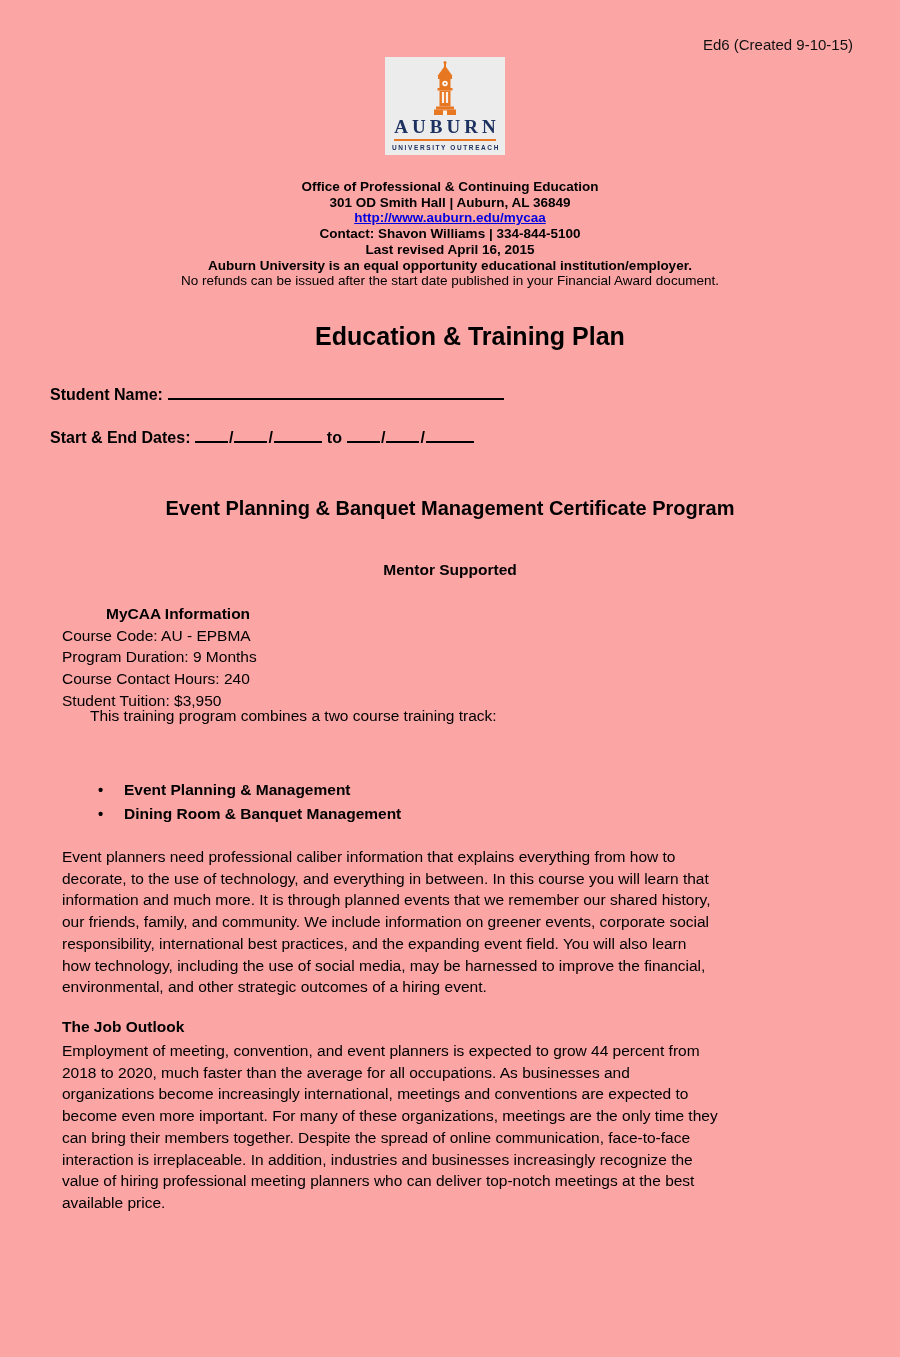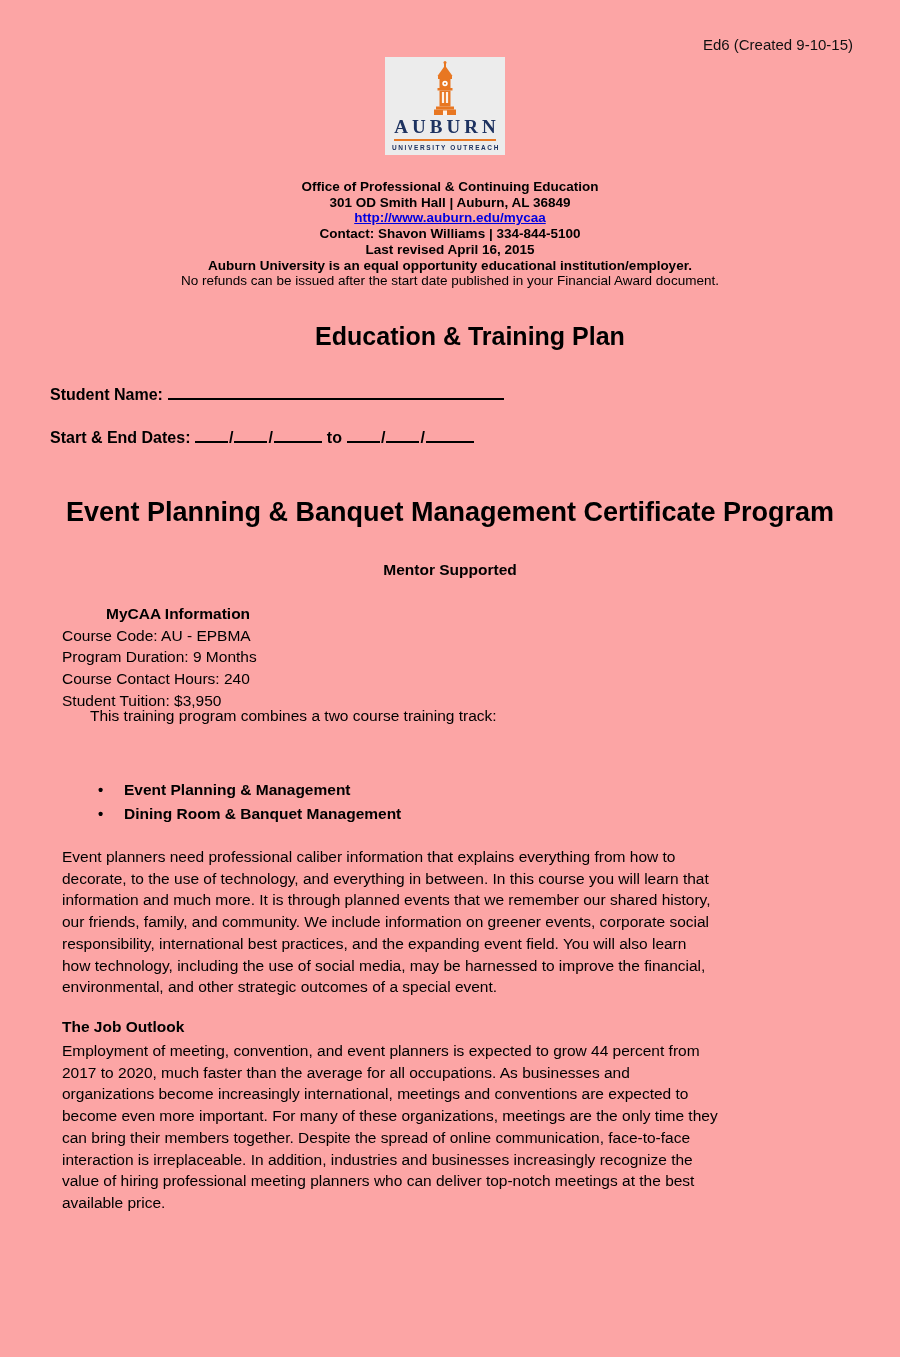--- a/index.html
+++ b/index.html
@@ -44,21 +44,21 @@
   }
   .header-block .link { color: #0000e0; text-decoration: underline; font-weight: bold; }
   .header-block .regular { font-weight: 400; }
   
   .doc-title {
     position: absolute; top: 322px; left: 0; width: 900px;
     text-align: center; font-size: 25px; font-weight: bold; padding-left: 40px;
   }
   .program-title {
     position: absolute; top: 497px; left: 0; width: 900px;
-    text-align: center; font-size: 27px; font-weight: bold;
+    text-align: center; font-size: 20px; font-weight: bold;
   }
   .mentor {
     position: absolute; top: 561px; left: 0; width: 900px;
     text-align: center; font-size: 15.5px; font-weight: bold;
   }
   
   .form-line {
     position: absolute; left: 50px;
     font-size: 16px; font-weight: bold; white-space: nowrap;
   }
@@ -160,27 +160,27 @@
     <li><span class="bullet">•</span><span>Dining Room &amp; Banquet Management</span></li>
   </ul>
 
   <div class="description body-text">
       <div>Event planners need professional caliber information that explains everything from how to</div>
       <div>decorate, to the use of technology, and everything in between. In this course you will learn that</div>
       <div>information and much more. It is through planned events that we remember our shared history,</div>
       <div>our friends, family, and community.  We include information on greener events, corporate social</div>
       <div>responsibility, international best practices, and the expanding event field. You will also learn</div>
       <div>how technology, including the use of social media, may be harnessed to improve the financial,</div>
-      <div>environmental, and other strategic outcomes of a special event.</div>
+      <div>environmental, and other strategic outcomes of a hiring event.</div>
     </div>
 
   <h3 class="job-heading">The Job Outlook</h3>
   <div class="job-body body-text">
       <div>Employment of meeting, convention, and event planners is expected to grow 44 percent from</div>
-      <div>2017 to 2020, much faster than the average for all occupations. As businesses and</div>
+      <div>2018 to 2020, much faster than the average for all occupations. As businesses and</div>
       <div>organizations become increasingly international, meetings and conventions are expected to</div>
       <div>become even more important. For many of these organizations, meetings are the only time they</div>
       <div>can bring their members together. Despite the spread of online communication, face-to-face</div>
       <div>interaction is irreplaceable. In addition, industries and businesses increasingly recognize the</div>
       <div>value of hiring professional meeting planners who can deliver top-notch meetings at the best</div>
       <div>available price.</div>
     </div>
 
 </div>
 

